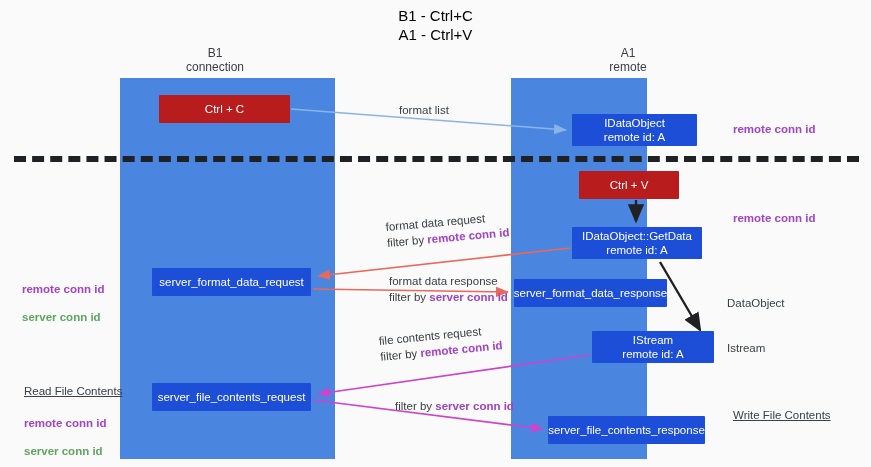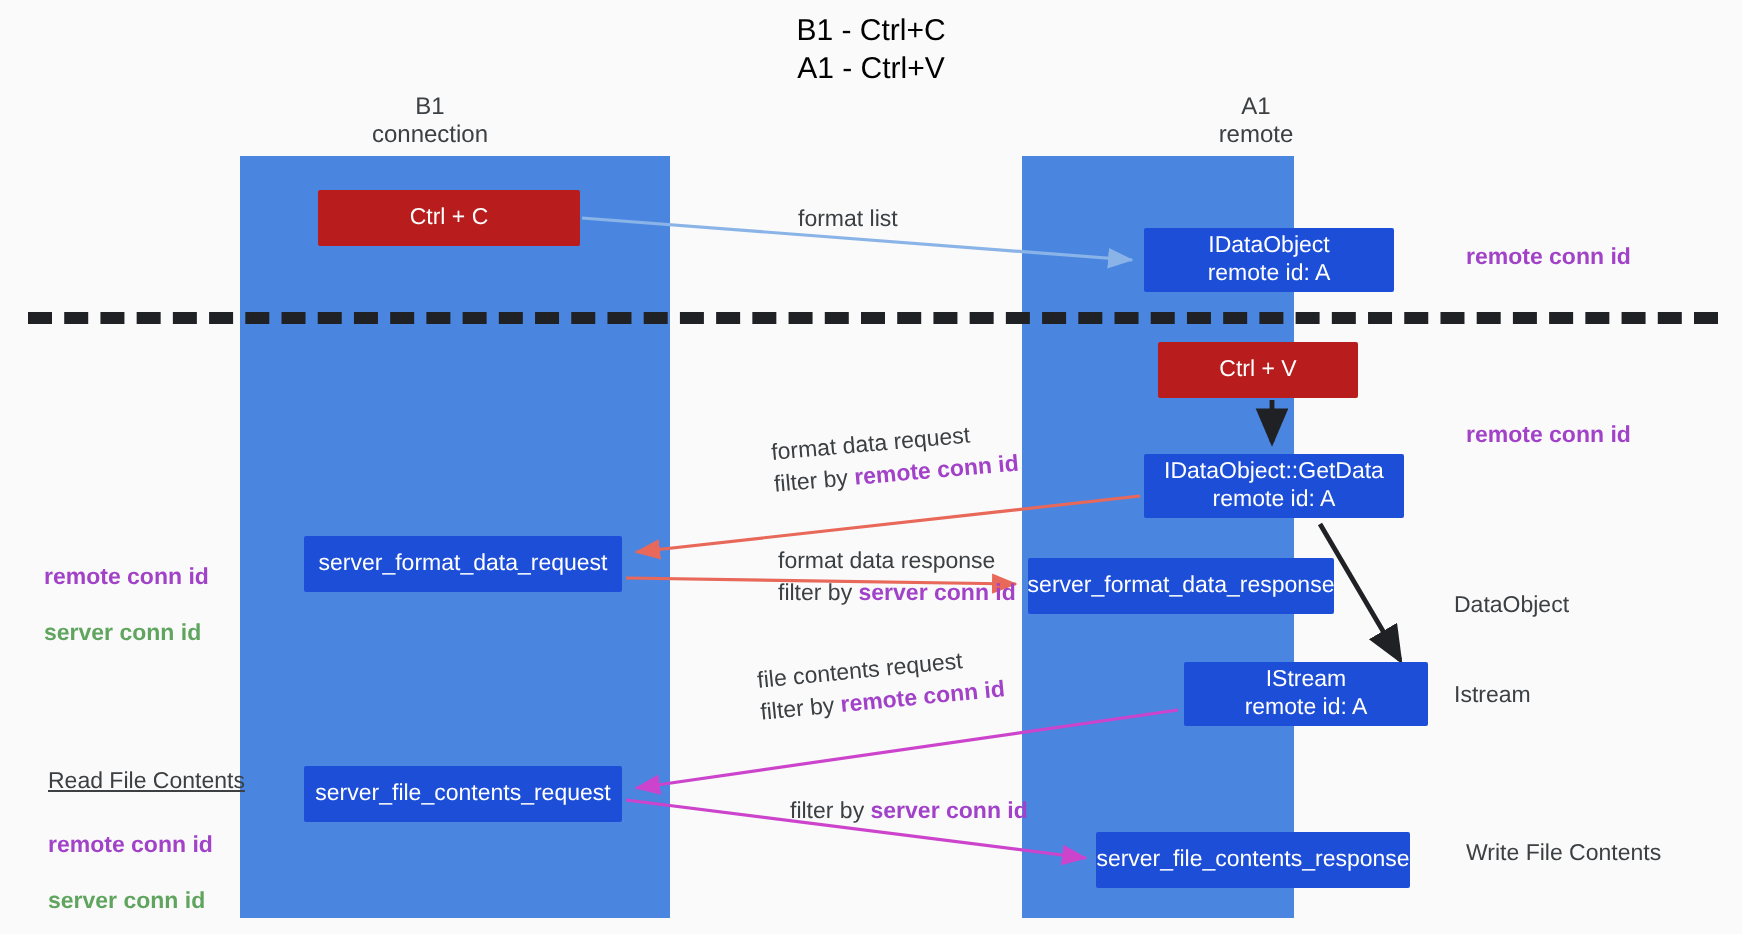--- a/index.html
+++ b/index.html
@@ -94,21 +94,21 @@
     white-space: pre-line;
   }
   .lbl-purple { color: #a142c8; font-weight: bold; }
   .lbl-green  { color: #5fa55f; font-weight: bold; }
   .lbl-dark   { color: #3c4043; }
 
   #sl-remote-1  { left: 733px; top: 122px; }
   #sl-remote-2  { left: 733px; top: 211px; }
   #sl-dataobj   { left: 727px; top: 252px; margin-top: 44px; }
   #sl-istream   { left: 727px; top: 341px; }
-  #sl-write     { left: 733px; top: 420px; }
+  #sl-write     { left: 733px; top: 408px; text-decoration: underline; }
   #sl-left-1    { left: 22px;  top: 268px; }
   #sl-read      { left: 24px;  top: 384px; text-decoration: underline; }
   #sl-left-2    { left: 24px;  top: 402px; }
 
   
   .edge-label {
     position: absolute;
     font-size: 11.5px;
     line-height: 16px;
     color: #3c4043;

